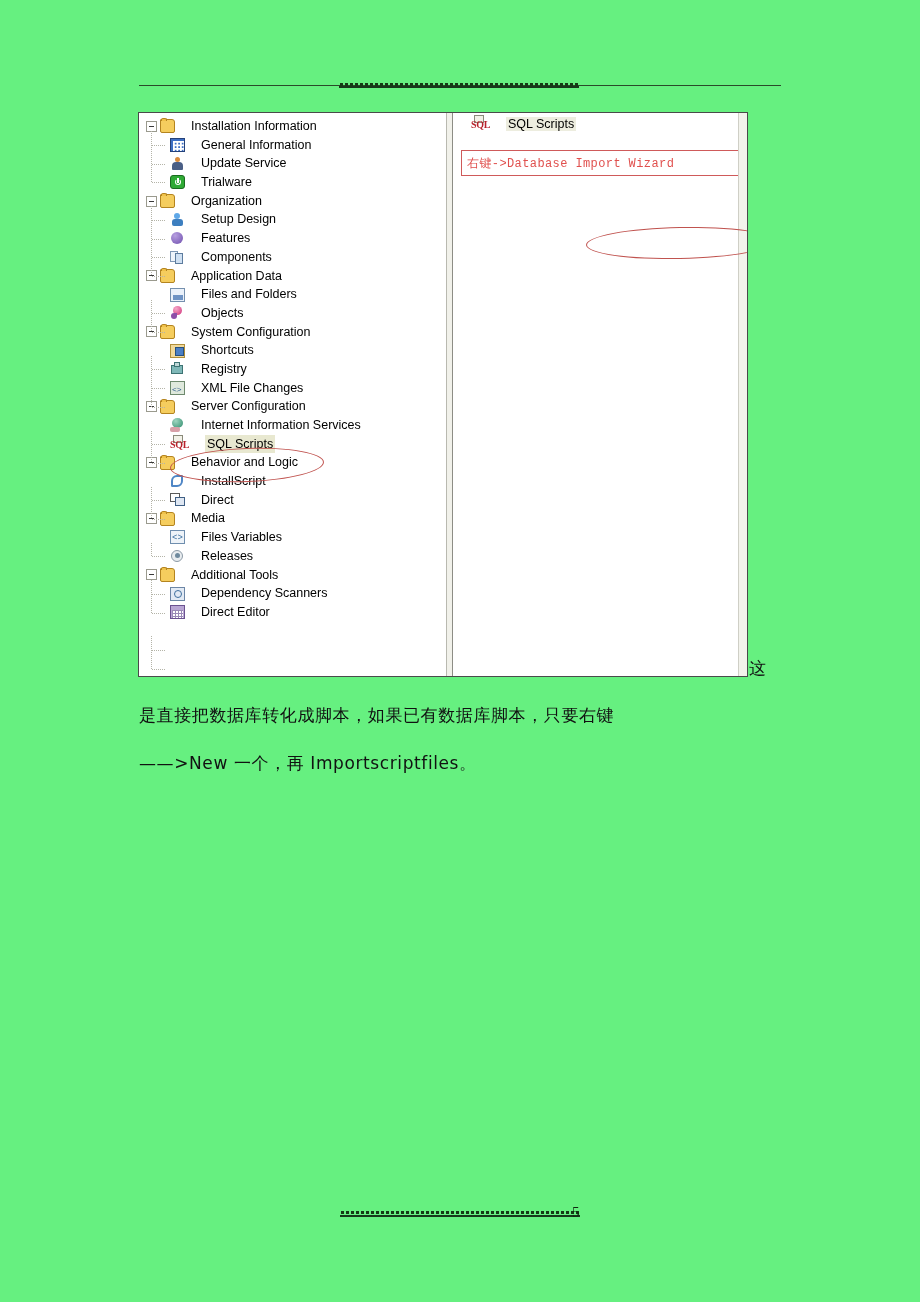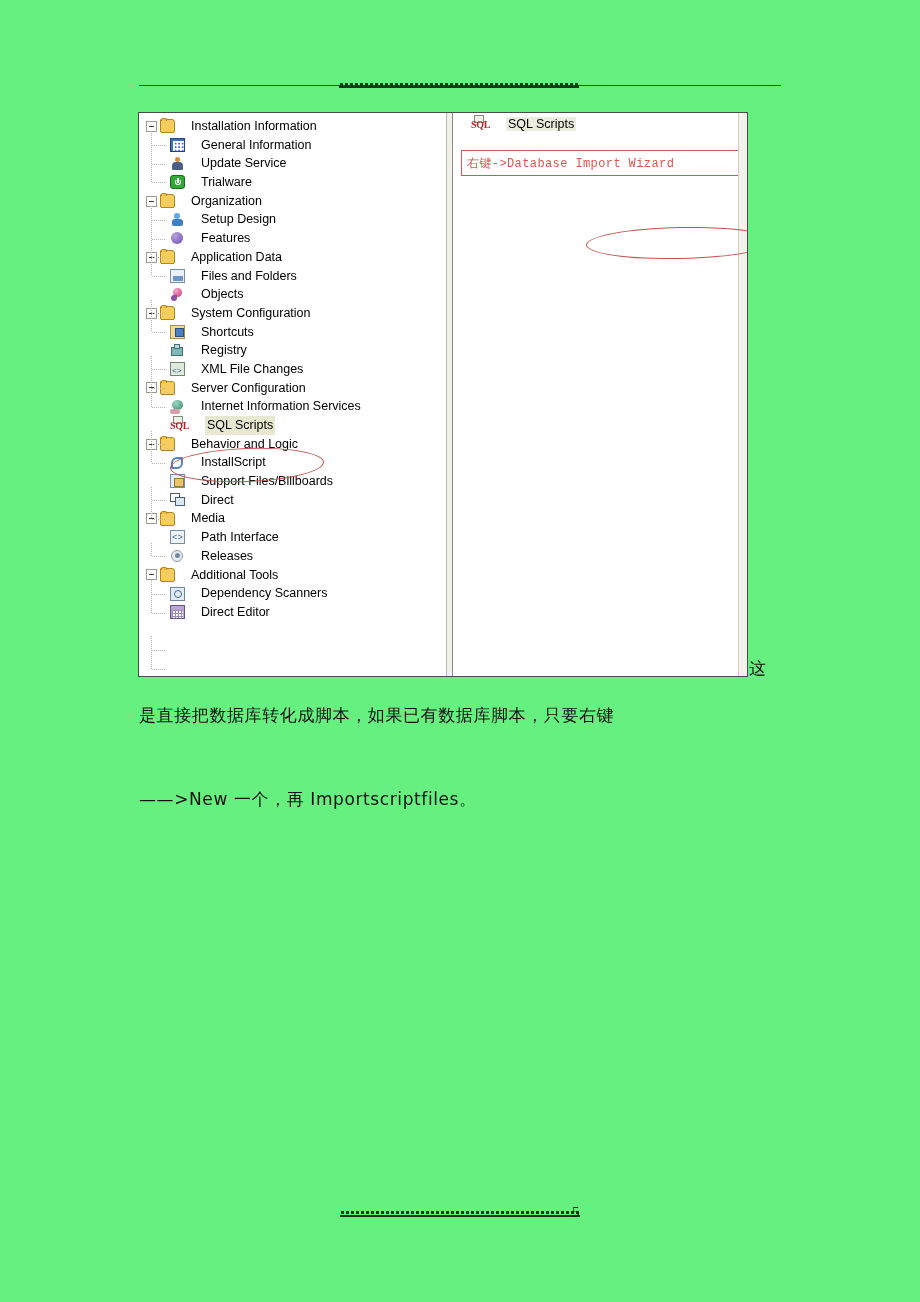--- a/index.html
+++ b/index.html
@@ -547,21 +547,21 @@
   }
   .para {
     position: absolute;
     left: 139px;
     font-size: 17px;
     color: #111;
     font-family: "DejaVu Sans", sans-serif;
     white-space: nowrap;
   }
   .para.l1 { top: 704px; letter-spacing: 0.6px; }
-  .para.l2 { top: 788px; letter-spacing: 0.6px; }
+  .para.l2 { top: 752px; letter-spacing: 0.6px; }
 </style>
 </head>
 <body>
 
 <div class="header-rule">
   <div class="solid"></div>
   <div class="dots"></div>
   <div class="dots-bar"></div>
 </div>
 
@@ -593,20 +593,24 @@
             <span class="label">Organization</span>
           </div>
           <div class="row child">
             <span class="ico figure"></span>
             <span class="label">Setup Design</span>
           </div>
           <div class="row child">
             <span class="ico sphere"></span>
             <span class="label">Features</span>
           </div>
+          <div class="row child">
+            <span class="ico boxes"></span>
+            <span class="label">Components</span>
+          </div>
           <div class="row parent">
             <span class="expander"></span>
             <span class="ico folder"></span>
             <span class="label">Application Data</span>
           </div>
           <div class="row child">
             <span class="ico page"></span>
             <span class="label">Files and Folders</span>
           </div>
           <div class="row child">
@@ -649,35 +653,31 @@
           <div class="row parent">
             <span class="expander"></span>
             <span class="ico folder"></span>
             <span class="label">Behavior and Logic</span>
           </div>
           <div class="row child">
             <span class="ico script"></span>
             <span class="label">InstallScript</span>
           </div>
           <div class="row child">
-            <span class="ico support"></span>
-            <span class="label">Support Files/Billboards</span>
-          </div>
-          <div class="row child">
             <span class="ico dialog"></span>
             <span class="label">Direct</span>
           </div>
           <div class="row parent">
             <span class="expander"></span>
             <span class="ico folder"></span>
             <span class="label">Media</span>
           </div>
           <div class="row child">
             <span class="ico pathvar"></span>
-            <span class="label">Path Interface</span>
+            <span class="label">Files Variables</span>
           </div>
           <div class="row child">
             <span class="ico release"></span>
             <span class="label">Releases</span>
           </div>
           <div class="row parent">
             <span class="expander"></span>
             <span class="ico folder"></span>
             <span class="label">Additional Tools</span>
           </div>

